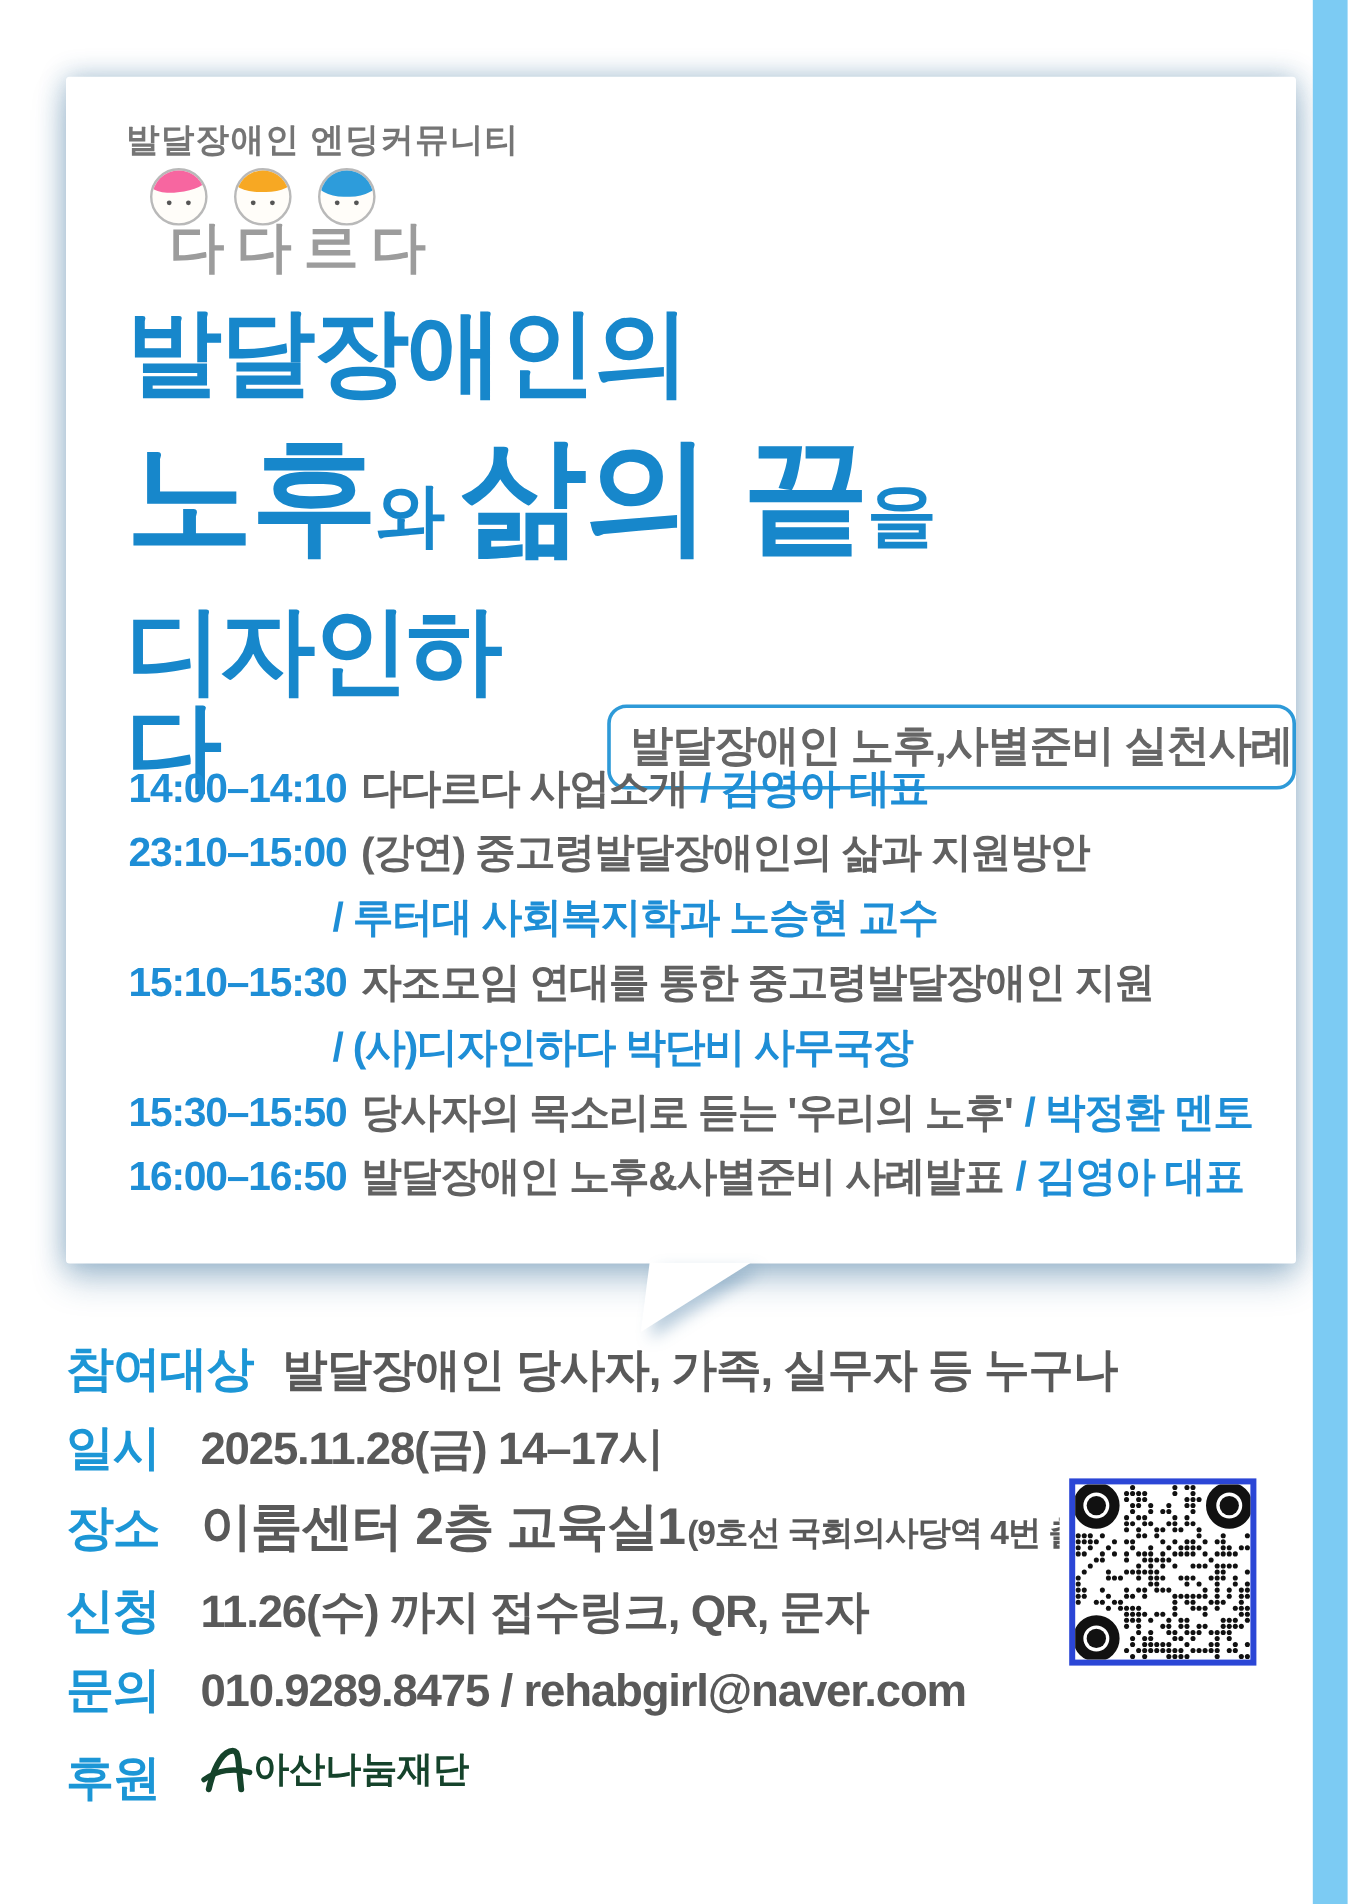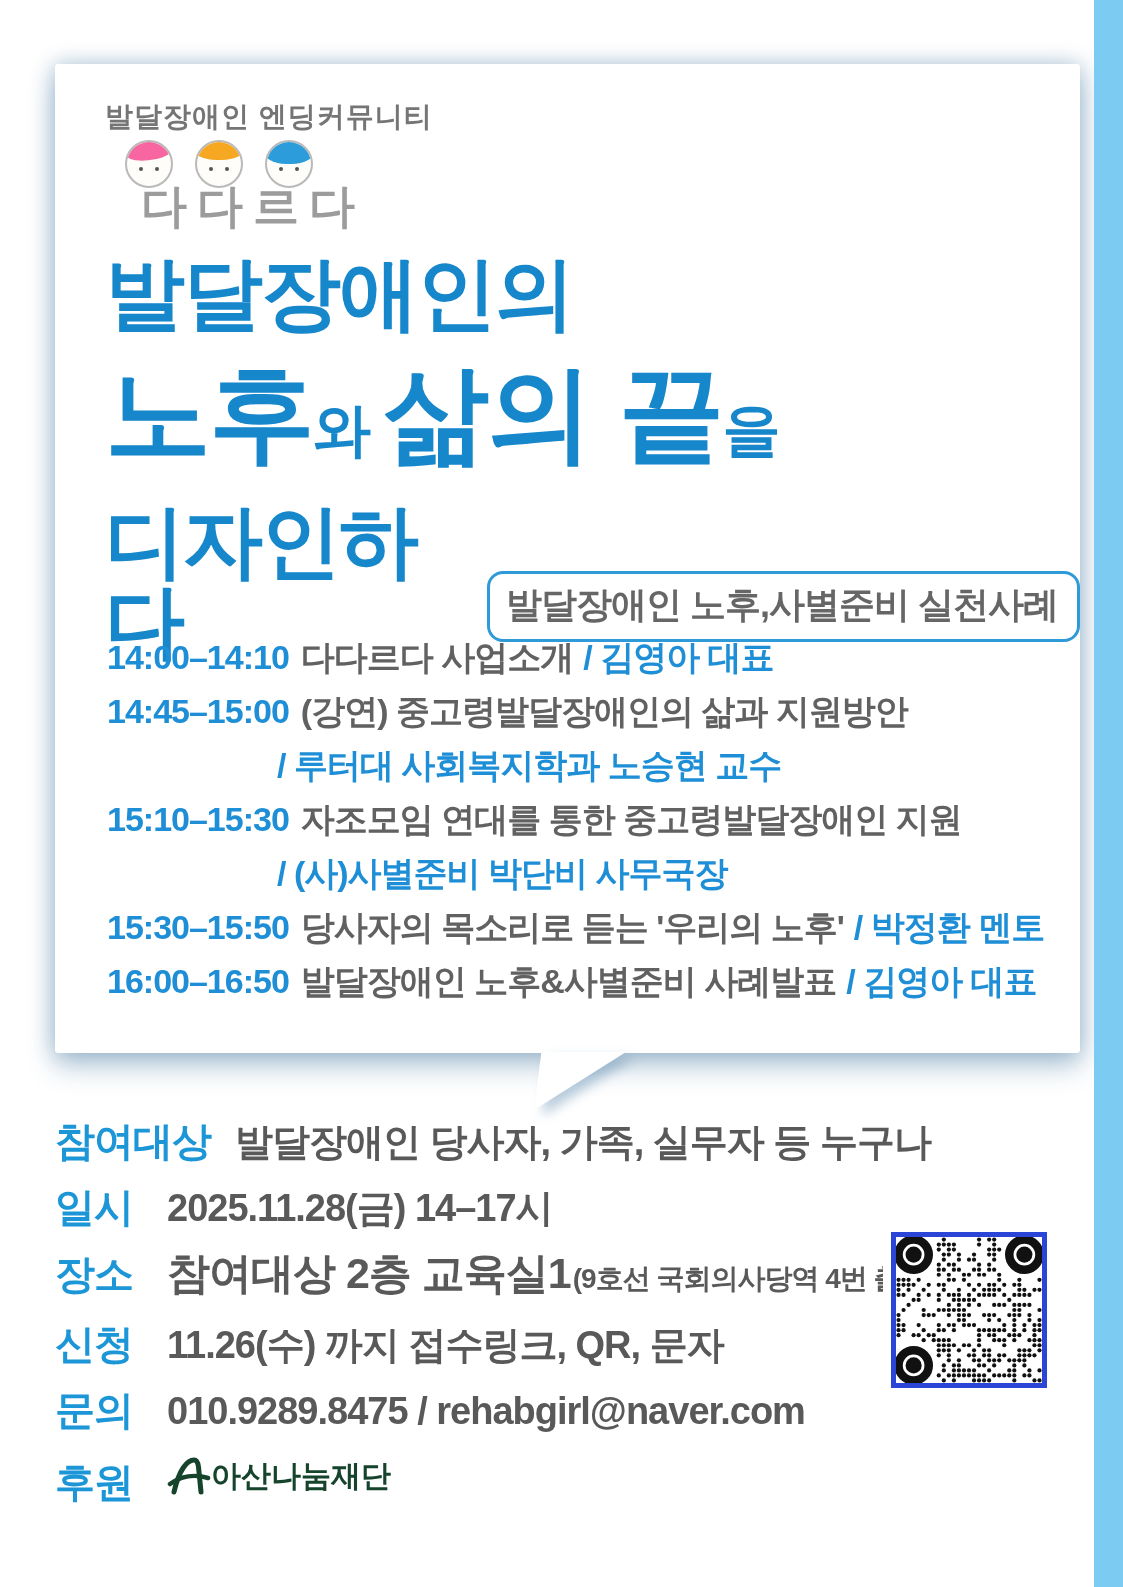--- a/index.html
+++ b/index.html
@@ -56,23 +56,23 @@
   }
   
   .title-line{position:absolute;left:50px;color:#1787cb;font-weight:900;line-height:1;
     letter-spacing:-2px;white-space:nowrap;}
   .title-1{top:190px;font-size:80px;}
   .title-2{top:296px;font-size:106px;}
   .title-2 .small{font-size:58px;}
   .title-3-row{position:absolute;left:50px;top:438px;display:flex;align-items:flex-end;gap:34px;}
   .title-3{font-size:80px;font-weight:900;color:#1787cb;line-height:1;letter-spacing:-2px;}
   .badge{
-    margin-bottom:20px;
+    margin-bottom:4px;
     border:3px solid #2e9ad8;border-radius:16px;
-    padding:7px 19px 9px 16px;
+    padding:7px 0 9px 16px;
     font-size:36px;font-weight:700;color:#666666;letter-spacing:-1px;white-space:nowrap;
   }
   
   .schedule{
     position:absolute;left:52px;top:566px;right:34px;
     font-size:34px;font-weight:800;line-height:54px;color:#616161;
     letter-spacing:-1px;
   }
   .sched-row{white-space:nowrap;}
   .sched-row.indent{padding-left:160px;}
@@ -125,30 +125,30 @@
     <div class="title-3-row">
       <div class="title-3">디자인하다</div>
       <div class="badge">발달장애인 노후,사별준비 실천사례</div>
     </div>
 
     <div class="schedule">
       <div class="sched-row">
         <span class="time">14:00–14:10</span><span class="desc">다다르다 사업소개</span><span class="speaker">/ 김영아 대표</span>
       </div>
       <div class="sched-row">
-        <span class="time">14:45–15:00</span><span class="desc">(강연) 중고령발달장애인의 삶과 지원방안</span><span class="speaker"></span>
+        <span class="time">23:10–15:00</span><span class="desc">(강연) 중고령발달장애인의 삶과 지원방안</span><span class="speaker"></span>
       </div>
       <div class="sched-row indent">
         <span class="speaker">/ 루터대 사회복지학과 노승현 교수</span>
       </div>
       <div class="sched-row">
         <span class="time">15:10–15:30</span><span class="desc">자조모임 연대를 통한 중고령발달장애인 지원</span><span class="speaker"></span>
       </div>
       <div class="sched-row indent">
-        <span class="speaker">/ (사)사별준비 박단비 사무국장</span>
+        <span class="speaker">/ (사)디자인하다 박단비 사무국장</span>
       </div>
       <div class="sched-row">
         <span class="time">15:30–15:50</span><span class="desc">당사자의 목소리로 듣는 '우리의 노후'</span><span class="speaker">/ 박정환 멘토</span>
       </div>
       <div class="sched-row">
         <span class="time">16:00–16:50</span><span class="desc">발달장애인 노후&amp;사별준비 사례발표</span><span class="speaker">/ 김영아 대표</span>
       </div>
     </div>
   </div>
 
@@ -160,21 +160,21 @@
     <div class="info-row wide-label">
       <span class="info-label">참여대상</span>
       <span class="info-value">발달장애인 당사자, 가족, 실무자 등 누구나</span>
     </div>
     <div class="info-row">
       <span class="info-label">일시</span>
       <span class="info-value">2025.11.28(금) 14–17시</span>
     </div>
     <div class="info-row place">
       <span class="info-label">장소</span>
-      <span class="info-value">참여대상 2층 교육실1</span>
+      <span class="info-value">이룸센터 2층 교육실1</span>
       <span class="info-note">(9호선 국회의사당역 4번 출구)</span>
     </div>
     <div class="info-row">
       <span class="info-label">신청</span>
       <span class="info-value">11.26(수) 까지 접수링크, QR, 문자</span>
     </div>
     <div class="info-row">
       <span class="info-label">문의</span>
       <span class="info-value">010.9289.8475 / rehabgirl@naver.com</span>
     </div>

